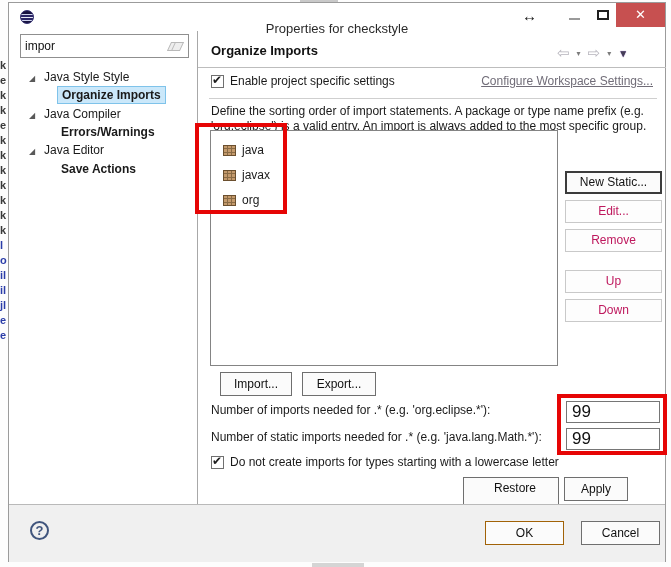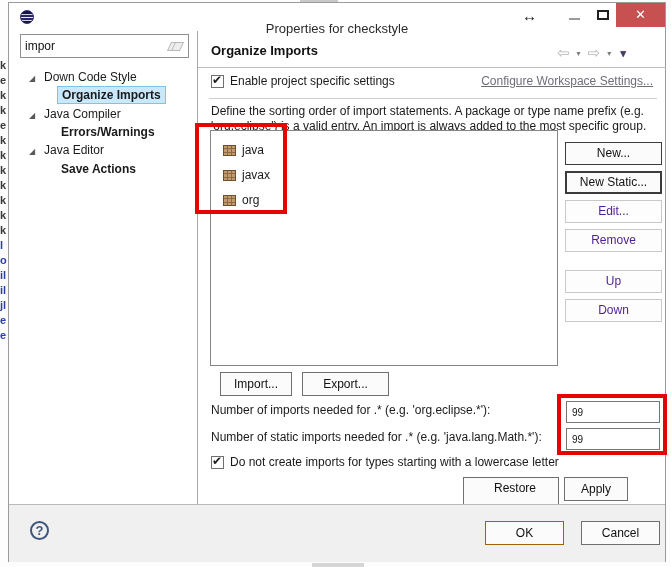--- a/index.html
+++ b/index.html
@@ -62,27 +62,27 @@
   .order-list { position:absolute; left:201px; top:127px; width:348px; height:236px; background:#fff; border:1px solid #848484; }
   .order-item { position:absolute; left:12px; height:15px; line-height:15px; display:flex; align-items:center; gap:6px; }
   .pkg-icon { display:inline-block; width:13px; height:11px; background:#c49a6c; border:1px solid #6b4f2e;
     background-image:linear-gradient(#8a6b45 1px, transparent 1px), linear-gradient(90deg,#8a6b45 1px, transparent 1px);
     background-size:4px 4px; background-position:-1px 2px; }
 
   
   .btn { position:absolute; background:#fbfbfb; border:1px solid #6f6f6f; text-align:center; font-family:"Liberation Sans",sans-serif; font-size:12px; color:#111; line-height:21px; cursor:pointer; }
   .btn.dark { border-color:#3c3c3c; }
   .btn.focusd { border:2px solid #3c3c3c; line-height:19px; }
-  .btn.disabled { border-color:#c9c9c9; color:#4c1d95; background:#fdfdfd; cursor:default; }
+  .btn.disabled { border-color:#c9c9c9; color:#be185d; background:#fdfdfd; cursor:default; }
   .col-btn { left:556px; width:97px; height:23px; }
 
   
   .fld-lbl { position:absolute; left:202px; }
   .fld { position:absolute; left:557px; width:94px; height:22px; border:1px solid #767676; background:#fff; }
-  .fld input { width:100%; height:100%; border:none; outline:none; padding-left:5px; font-family:"Liberation Sans",sans-serif; font-size:10px; color:#111; }
+  .fld input { width:100%; height:100%; border:none; outline:none; padding-left:5px; font-family:"Liberation Sans",sans-serif; font-size:17px; color:#111; }
 
   
   .anno { position:absolute; border:4px solid #e60505; background:transparent; }
   .anno1 { left:186px; top:120px; width:92px; height:91px; }
   .anno2 { left:548px; top:391px; width:110px; height:61px; }
 
   
   .bottom-sep { position:absolute; left:0; top:501px; width:100%; height:1px; background:#b9b9b9; }
   .bottom-bar { position:absolute; left:0; top:502px; width:100%; height:57px; background:#f0f0f0; }
   .help { position:absolute; left:21px; top:16px; width:19px; height:19px; border:2px solid #40557d; border-radius:50%; color:#40557d; text-align:center; line-height:16px; font-size:13px; font-weight:bold; cursor:pointer; }
@@ -112,21 +112,21 @@
     </div>
 
     <div class="filter-box">
       <input value="impor" style="">
       <span class="eraser"></span>
     </div>
     <div class="sidebar-sep"></div>
 
     <div class="tree-row" style="left:0;top:66px;">
       <span class="tree-tri">◢</span>
-      <span class="tree-lbl">Down Code Style</span>
+      <span class="tree-lbl">Java Style Style</span>
     </div>
     <div class="tree-row" style="left:0;top:84px;">
       <span class="tree-sel">Organize Imports</span>
     </div>
     <div class="tree-row" style="left:0;top:103px;">
       <span class="tree-tri">◢</span>
       <span class="tree-lbl">Java Compiler</span>
     </div>
     <div class="tree-row" style="left:0;top:121px;">
       <span class="tree-lbl child">Errors/Warnings</span>
@@ -167,29 +167,28 @@
       <div class="order-item" style="top:37px;text-align:right;">
         <span class="pkg-icon"></span>
         <span>javax</span>
       </div>
       <div class="order-item" style="top:62px;">
         <span class="pkg-icon"></span>
         <span>org</span>
       </div>
     </div>
 
-    <button class="btn dark col-btn" style="top:139px;">New...</button>
     <button class="btn focusd col-btn" style="top:168px;">New Static...</button>
     <button class="btn disabled col-btn" style="top:197px;">Edit...</button>
     <button class="btn disabled col-btn" style="top:226px;">Remove</button>
     <button class="btn disabled col-btn" style="top:267px;">Up</button>
     <button class="btn" style="left:211px;top:369px;width:72px;height:24px;">Import...</button>
 
     <button class="btn disabled col-btn" style="top:296px;">Down</button>
-    <button class="btn" style="left:293px;top:369px;width:87px;height:24px;">Export...</button>
+    <button class="btn" style="left:293px;top:369px;width:74px;height:24px;">Export...</button>
 
     <div class="fld-lbl" style="top:400px;">Number of imports needed for .* (e.g. 'org.eclipse.*'):</div>
     <div class="fld" style="top:398px;">
       <input value="99" style="">
     </div>
     <div class="fld-lbl" style="top:427px;">Number of static imports needed for .* (e.g. 'java.lang.Math.*'):</div>
     <div class="fld" style="top:425px;">
       <input value="99" style="">
     </div>
 

